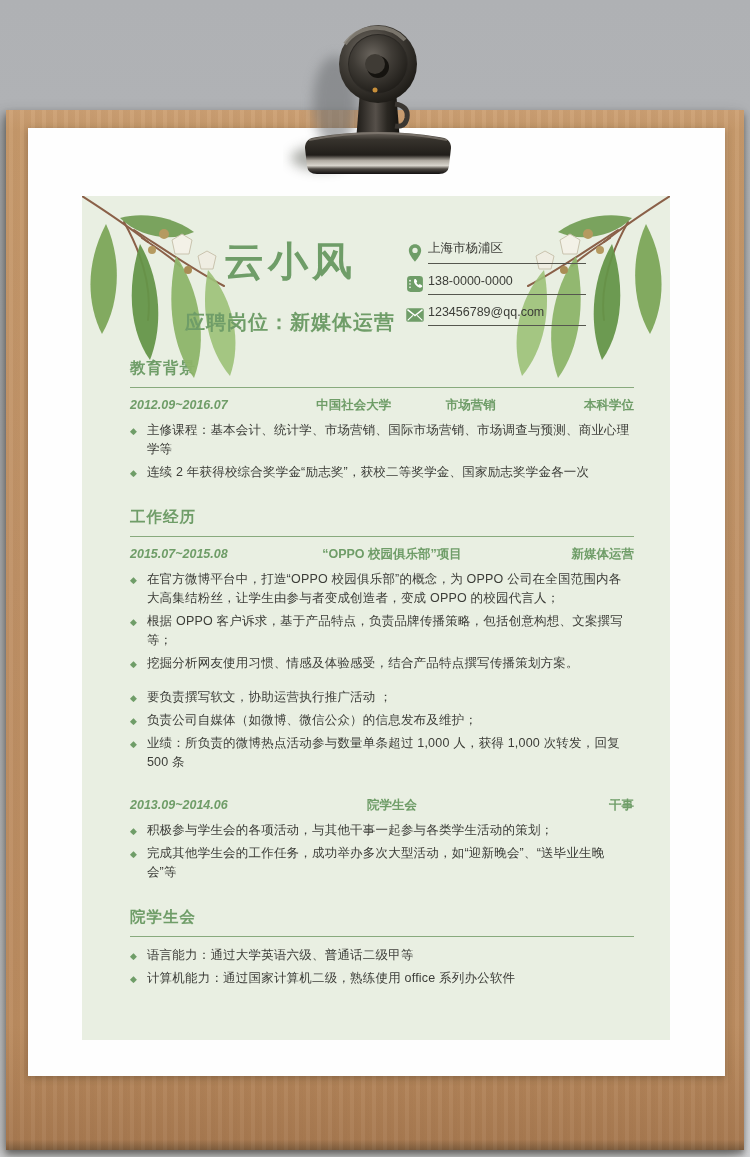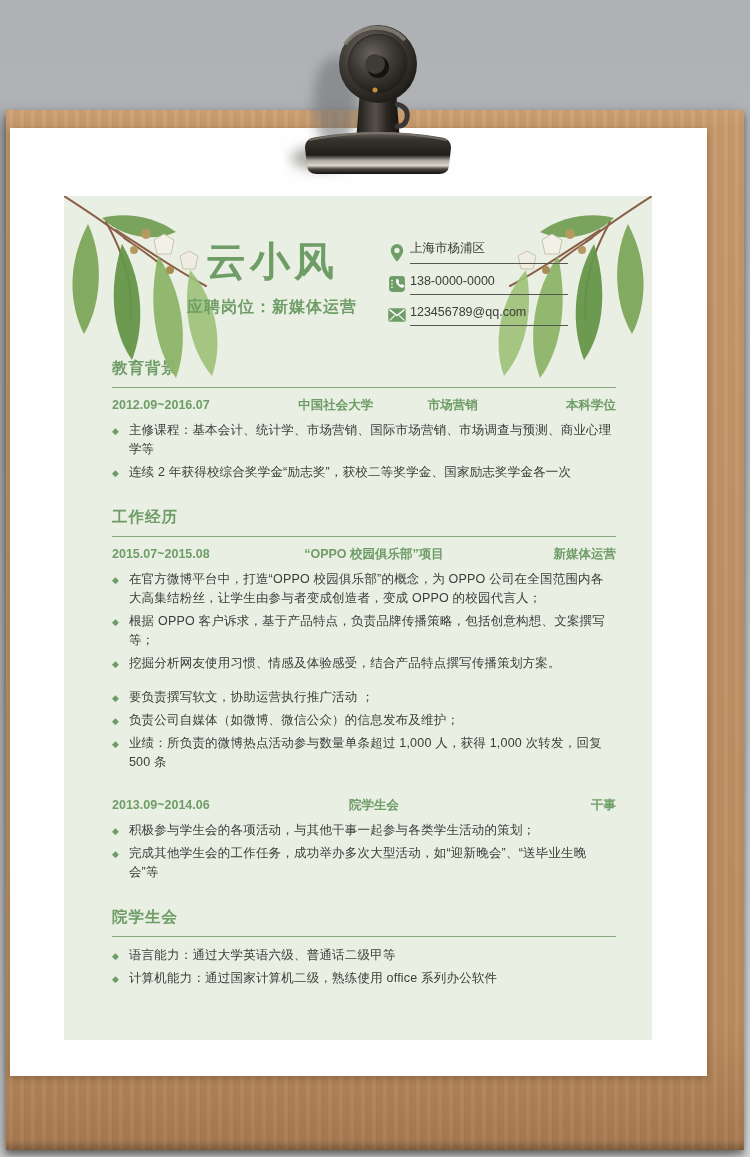--- a/index.html
+++ b/index.html
@@ -11,56 +11,56 @@
   }
   
   .board {
     position:absolute; left:6px; top:110px; width:738px; height:1040px;
     background:
       repeating-linear-gradient(90deg, rgba(120,85,50,.06) 0 3px, rgba(255,255,255,.04) 3px 7px, rgba(90,60,35,.05) 7px 11px),
       linear-gradient(180deg,#cda175 0%,#c79a6c 2%,#c09267 45%,#bb8c60 88%,#a87a51 99%,#7c5c3d 100%);
     box-shadow:-5px 6px 14px rgba(40,36,32,.38), 0 4px 6px rgba(40,36,32,.45);
   }
   .paper {
-    position:absolute; left:4px; top:18px; width:697px; height:948px;
+    position:absolute; left:22px; top:18px; width:697px; height:948px;
     background:#fefefe;
     box-shadow:0 2px 7px rgba(70,55,40,.38);
   }
   
   .panel {
     position:absolute; left:54px; top:68px; width:588px; height:844px;
     background:#e9efe2; overflow:hidden;
   }
   .leaves { position:absolute; top:-4px; width:200px; height:215px; pointer-events:none; }
   .leaves-left { left:-6px; }
   .leaves-right { right:-6px; transform:scaleX(-1); }
 
   .res-header { position:relative; height:162px; }
   .name-block { position:absolute; left:98px; top:38px; width:220px; text-align:center; }
   .res-name { font-size:40px; font-weight:bold; color:#6f9d68; letter-spacing:4px; }
-  .res-position { margin-top:8px; font-size:16px; font-weight:bold; color:#6f9d68; letter-spacing:1px; }
+  .res-position { margin-top:20px; font-size:20px; font-weight:bold; color:#6f9d68; letter-spacing:1px; }
   .contact { position:absolute; left:322px; top:44px; width:182px; }
   .contact-row { display:flex; align-items:flex-end; gap:2px; margin-bottom:9px; }
   .contact-icon { flex:0 0 22px; height:22px; display:flex; align-items:center; justify-content:center; }
   .contact-icon svg { width:20px; height:20px; }
   .contact-text {
     flex:1; font-size:12.5px; color:#3c3d38; padding-bottom:6px;
     border-bottom:1px solid #55564e; white-space:nowrap;
   }
   
   .sections { padding:0 36px 0 48px; }
   .section { margin-bottom:25px; }
   .section-title {
     font-size:15.5px; font-weight:bold; color:#6f9d68; letter-spacing:1px;
     padding-bottom:8px; border-bottom:1px solid #88aa7d; margin-bottom:9px;
   }
   .entry { margin-bottom:15px; }
   .entry:last-child { margin-bottom:0; }
   .meta-row { display:flex; align-items:baseline; font-size:12.5px; font-weight:bold; color:#6f9d68; margin-bottom:7px; }
-  .m-date { flex:0 0 160px; }
+  .m-date { flex:0 0 160px;font-style:italic; }
   .m-org  { flex:1; text-align:center; }
   .m-extra{ flex:1; text-align:center; }
   .m-role { flex:0 0 140px; text-align:right; }
   .meta-4 .m-org { flex:1.2; }
   .meta-4 .m-role { flex:0 0 110px;text-align:right; }
   .bullet { display:flex; gap:10px; font-size:12.5px; color:#3c3d38; line-height:1.52; margin-bottom:4px; }
   .bullet .diamond { flex:0 0 auto; color:#6f9d68; font-size:9px; padding-top:4px; }
   .bullet .b-text { flex:1; letter-spacing:.2px; }
   
   .clip { position:absolute; left:283px; top:16px; width:190px; height:168px; z-index:5; }

